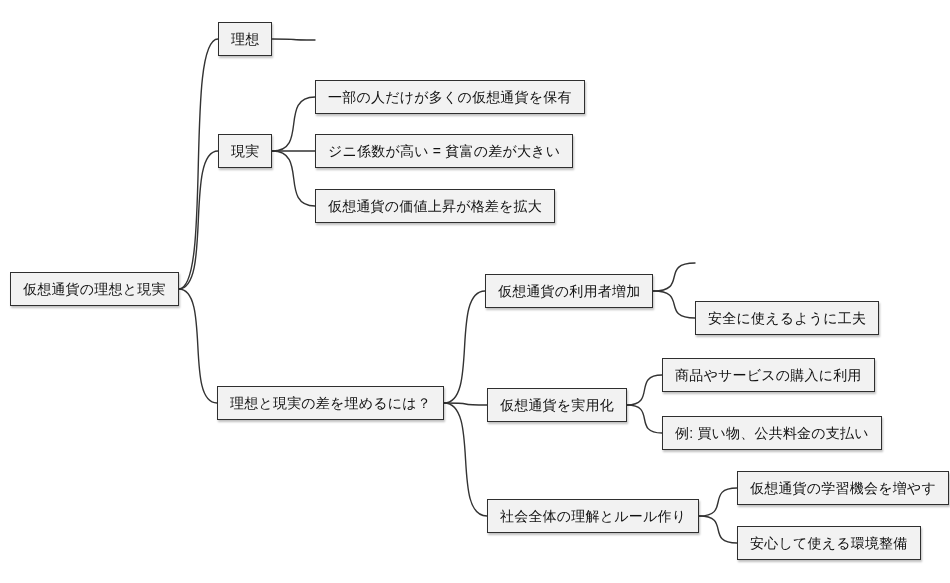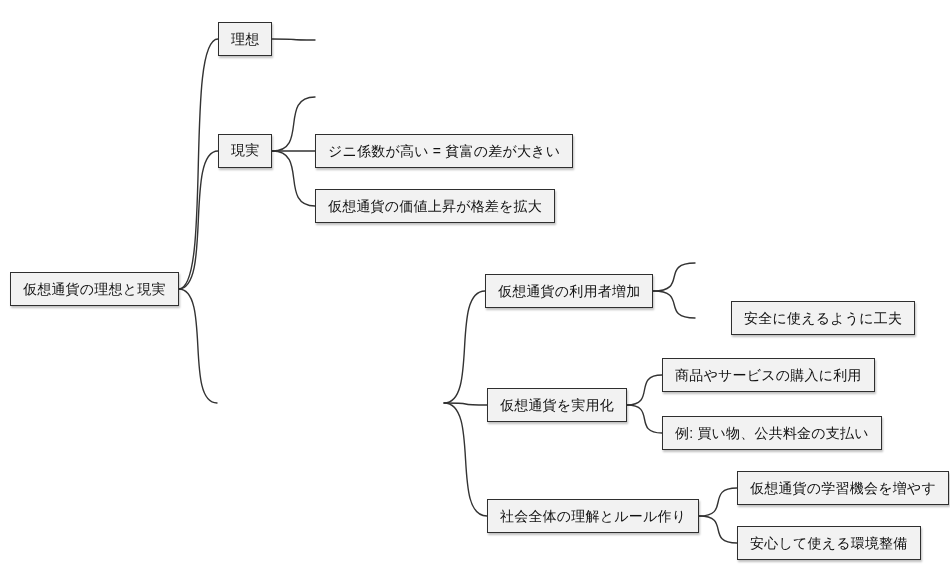--- a/index.html
+++ b/index.html
@@ -65,27 +65,29 @@
       <path d="M 626.9375 405 C 656.740625 405, 632.196875 375, 662 375" fill="none" stroke="#333333" stroke-width="1.4" stroke-linecap="round"></path>
       <path d="M 626.9375 405 C 656.740625 405, 632.196875 433, 662 433" fill="none" stroke="#333333" stroke-width="1.4" stroke-linecap="round"></path>
       <path d="M 699.25 516 C 731.3375 516, 704.9125 488, 737 488" fill="none" stroke="#333333" stroke-width="1.4" stroke-linecap="round"></path>
       <path d="M 699.25 516 C 731.3375 516, 704.9125 543, 737 543" fill="none" stroke="#333333" stroke-width="1.4" stroke-linecap="round"></path>
     </svg>
 
   <div class="node" id="n-root" style="left:10px;  top:272px;">仮想通貨の理想と現実</div>
 
   <div class="node" id="n-ideal" style="left:218px; top:22px;">理想</div>
 
-  <div class="node" id="n-reality" style="left:218px; top:134px;font-family:Liberation Mono, monospace;">現実</div>
+  <div class="node" id="n-reality" style="left:218px; top:134px;">現実</div>
+  <div class="node" id="n-reality-1" style="left:315px; top:80px;">一部の人だけが多くの仮想通貨を保有</div>
   <div class="node" id="n-reality-2" style="left:315px; top:134px;">ジニ係数が高い = 貧富の差が大きい</div>
   <div class="node" id="n-reality-3" style="left:315px; top:189px;">仮想通貨の価値上昇が格差を拡大</div>
 
+  <div class="node" id="n-bridge" style="left:217px; top:386px;">理想と現実の差を埋めるには？</div>
 
   <div class="node" id="n-adoption" style="left:485px; top:274px;">仮想通貨の利用者増加</div>
-  <div class="node" id="n-adoption-2" style="left:695px; top:301px;margin-left:36px;">安全に使えるように工夫</div>
+  <div class="node" id="n-adoption-2" style="left:695px; top:301px;">安全に使えるように工夫</div>
 
   <div class="node" id="n-practical" style="left:487px; top:388px;">仮想通貨を実用化</div>
   <div class="node" id="n-practical-1" style="left:662px; top:358px;">商品やサービスの購入に利用</div>
   <div class="node" id="n-practical-2" style="left:662px; top:416px;">例: 買い物、公共料金の支払い</div>
 
   <div class="node" id="n-society" style="left:487px; top:499px;">社会全体の理解とルール作り</div>
   <div class="node" id="n-society-1" style="left:737px; top:471px;">仮想通貨の学習機会を増やす</div>
   <div class="node" id="n-society-2" style="left:737px; top:526px;">安心して使える環境整備</div>
 
 </div>

